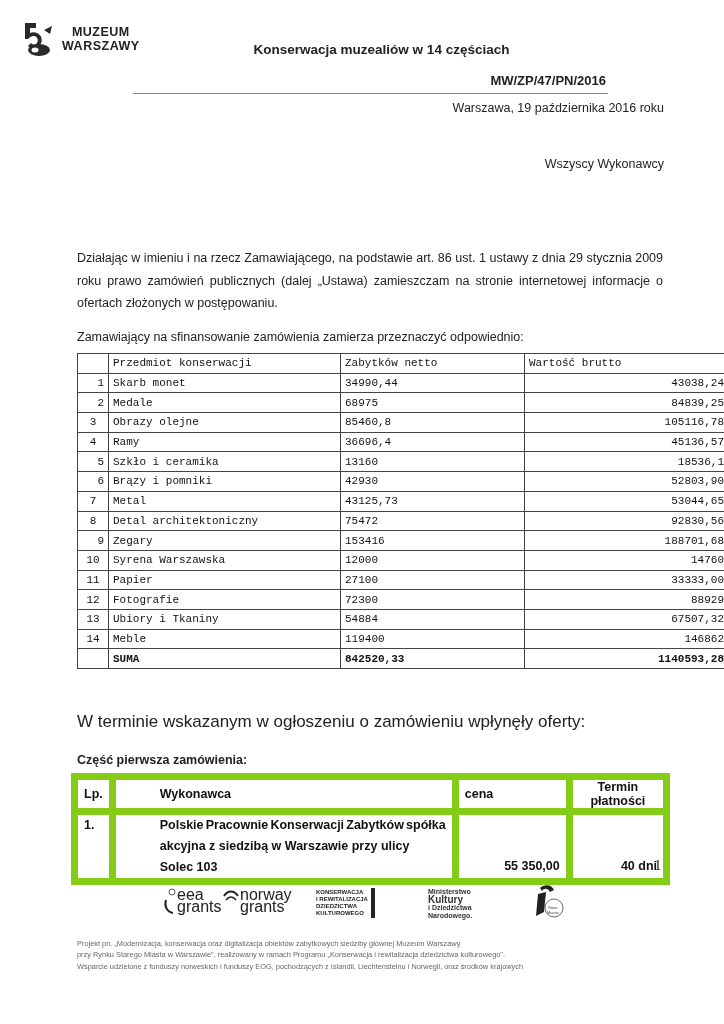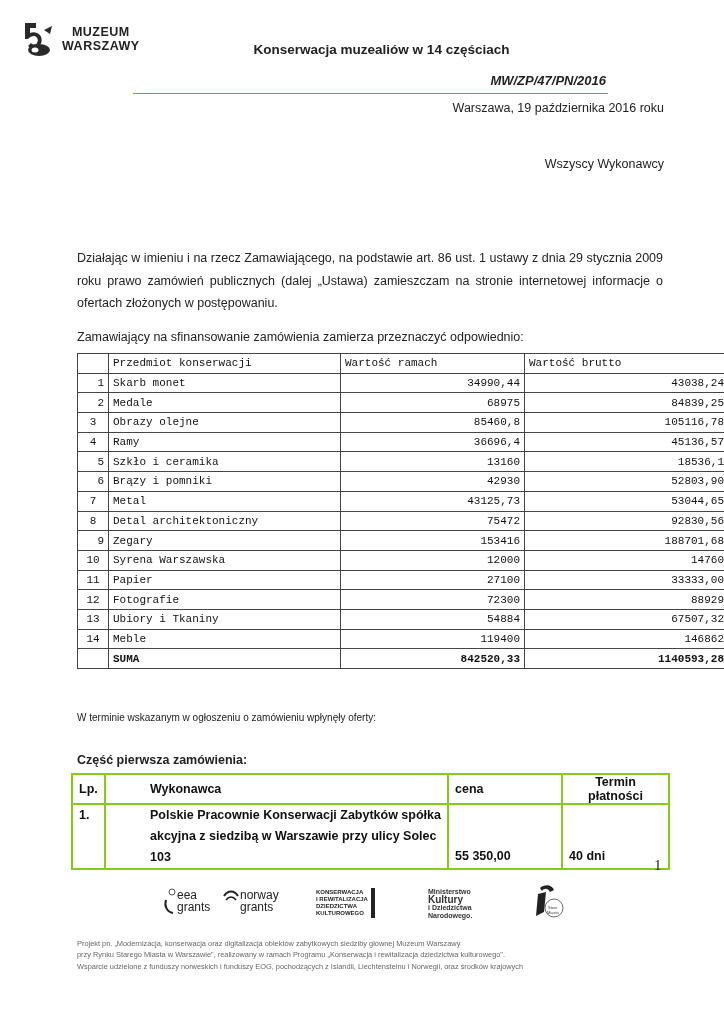--- a/index.html
+++ b/index.html
@@ -4,64 +4,64 @@
 <style>
   * { box-sizing: border-box; margin: 0; padding: 0; }
   html, body { width: 724px; height: 1024px; background: #ffffff; overflow: hidden; }
   body { position: relative; font-family: "Liberation Sans", sans-serif; color: #1a1a1a; }
 
   .logo { position: absolute; left: 22px; top: 20px; display: flex; align-items: center; text-align: center; }
   .logo svg { width: 34px; height: 38px; }
   .logo-text { margin-left: 6px; font-weight: 700; font-size: 12.5px; line-height: 14px; letter-spacing: 0.5px; color: #222; }
 
   .doc-title { position: absolute; left: 0; width: 724px; top: 42px; text-align: center; padding-left: 39px; font-weight: 700; font-size: 13.5px; color: #222; }
-  .doc-ref { position: absolute; right: 118px; top: 73px; font-weight: 700; font-style: italic; font-size: 13px; color: #222; }
+  .doc-ref { position: absolute; right: 118px; top: 73px; font-weight: 700; font-size: 13px; color: #222; }
   .header-rule { position: absolute; left: 133px; top: 93px; width: 475px; height: 1px; background: #6f8fc2; }
 
   .date-line { position: absolute; right: 60px; top: 101px; font-size: 12.5px; color: #222; }
   .recipient { position: absolute; right: 60px; top: 157px; font-size: 12.5px; color: #222; }
 
   .body-para { position: absolute; left: 77px; top: 247px; width: 586px; font-size: 12.5px; line-height: 22.5px; text-align: justify; text-align-last: left; color: #222; }
   .intro-2 { position: absolute; left: 77px; top: 330px; font-size: 12.5px; color: #222; }
 
   table.cost { position: absolute; left: 77px; top: 353px; width: 652px; border-collapse: collapse; font-family: Liberation Mono, monospace; font-size: 11px; color: #111; }
   table.cost td { border: 1px solid #444; height: 19.7px; padding: 0 4px; vertical-align: middle; }
   table.cost td.lp { width: 31px; text-align: right; }
   table.cost td.name { width: 232px; }
-  table.cost td.net { width: 184px; text-align: right; }
+  table.cost td.net { width: 184px; text-align: left; }
   table.cost td.gross { text-align: right; }
   table.cost tr.header td { text-align: left; }
   table.cost tr.sum td { font-weight: 700; }
 
-  .offers-intro { position: absolute; left: 77px; top: 712px; font-size: 10px; color: #222; }
+  .offers-intro { position: absolute; left: 77px; top: 712px; font-size: 17px; color: #222; }
   .part-title { position: absolute; left: 77px; top: 753px; font-size: 12.5px; font-weight: 700; color: #222; }
 
   table.offers { position: absolute; left: 71px; top: 773px; width: 599px; border-collapse: collapse; font-size: 12.5px; color: #111; }
-  table.offers td { border: 2px solid #84cc16; padding: 0 6px; vertical-align: middle; }
+  table.offers td { border: 7px solid #84cc16; padding: 0 6px; vertical-align: middle; }
   table.offers tr.oh td { height: 22px; font-weight: 700; }
   table.offers tr.or td { font-weight: 700; height: 42px; }
   table.offers td.c-lp { width: 33px; }
   table.offers td.c-name { width: 343px; padding-left: 44px; }
   table.offers td.c-price { width: 114px; }
   table.offers td.c-term { text-align: center; }
   table.offers tr.or td.c-lp { vertical-align: top; padding-top: 3px; }
-  table.offers tr.or td.c-price, table.offers tr.or td.c-term { vertical-align: bottom; padding-bottom: 5px; text-align: left; }
+  table.offers tr.or td.c-price, table.offers tr.or td.c-term { vertical-align: bottom; padding-bottom: 5px; text-align: right; }
   .name-line1 { display: flex; justify-content: space-between; line-height: 21px; }
   .name-line2 { line-height: 21px; }
 
   .page-number { position: absolute; left: 654px; top: 857px; font-family: "Liberation Serif", serif; font-size: 15px; color: #222; }
 
   .sponsors { position: absolute; top: 882px; left: 0; width: 724px; height: 44px; }
   .sp { position: absolute; display: flex; align-items: center; }
   .sp-eea { left: 163px; top: 4px; }
   .sp-norway { left: 222px; top: 4px; }
   .sp-kon { left: 316px; top: 6px; }
   .sp-min { left: 428px; top: 6px; }
   .sp-warsaw { left: 528px; top: 0px; }
-  .eea-text, .norway-text { font-size: 12px; line-height: 12px; color: #222; }
+  .eea-text, .norway-text { font-size: 16px; line-height: 12px; color: #222; }
   .kon-text { font-weight: 700; font-size: 6px; line-height: 7px; color: #222; }
   .kon-bar { width: 4px; height: 30px; background: #222; margin-left: 3px; }
   .min-text { font-size: 7px; line-height: 8px; color: #333; font-weight: 700; }
   .min-text .big { font-size: 10px; }
 
   .footer { position: absolute; left: 77px; top: 938px; font-size: 7.4px; line-height: 11.3px; color: #666; }
 </style>
 </head>
 <body>
 
@@ -86,21 +86,21 @@
 <div class="recipient">Wszyscy Wykonawcy</div>
 
 <div class="body-para">Działając w imieniu i na rzecz Zamawiającego, na podstawie art. 86 ust. 1 ustawy z dnia 29 stycznia 2009 roku prawo zamówień publicznych (dalej „Ustawa) zamieszczam na stronie internetowej informacje o ofertach złożonych w postępowaniu.</div>
 <div class="intro-2">Zamawiający na sfinansowanie zamówienia zamierza przeznaczyć odpowiednio:</div>
 
 <table class="cost">
   <tbody id="cost-body">
     <tr class="header">
       <td class="lp"></td>
       <td class="name">Przedmiot konserwacji</td>
-      <td class="net" style="text-align:left">Wartość ramach</td>
+      <td class="net" style="text-align:left">Zabytków netto</td>
       <td class="gross" style="text-align:left">Wartość brutto</td>
     </tr>
   <tr>
         <td class="lp">1</td>
         <td class="name">Skarb monet</td>
         <td class="net">34990,44</td>
         <td class="gross">43038,24</td>
       </tr>
       <tr>
         <td class="lp">2</td>

